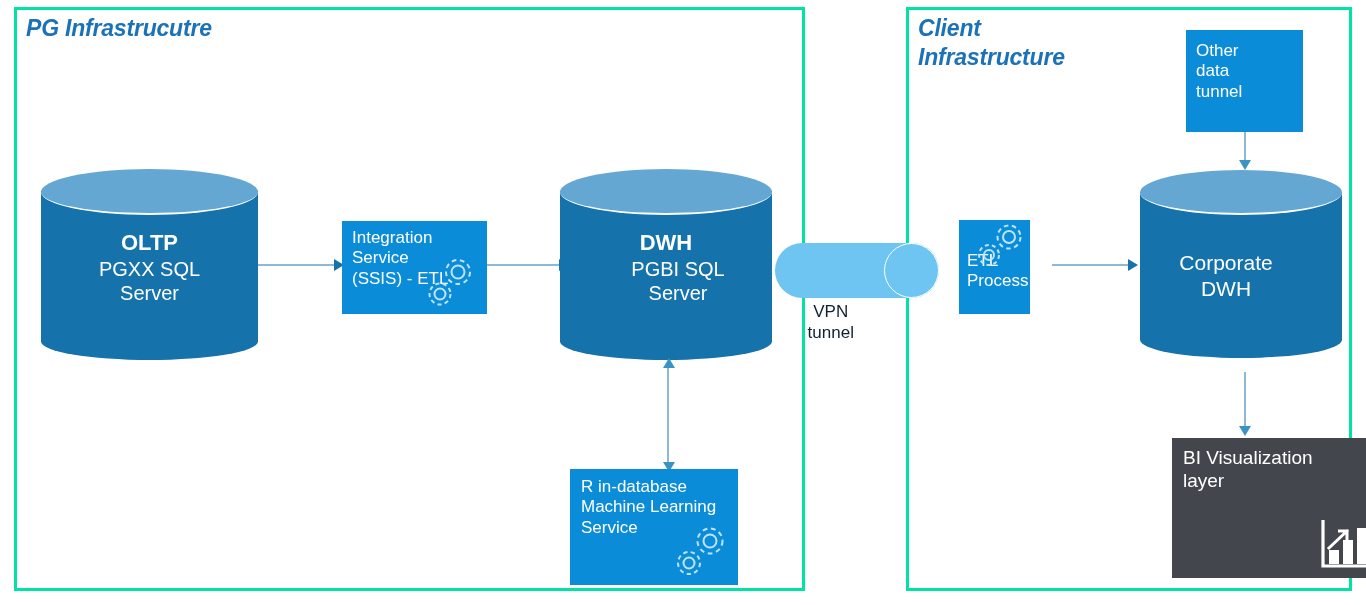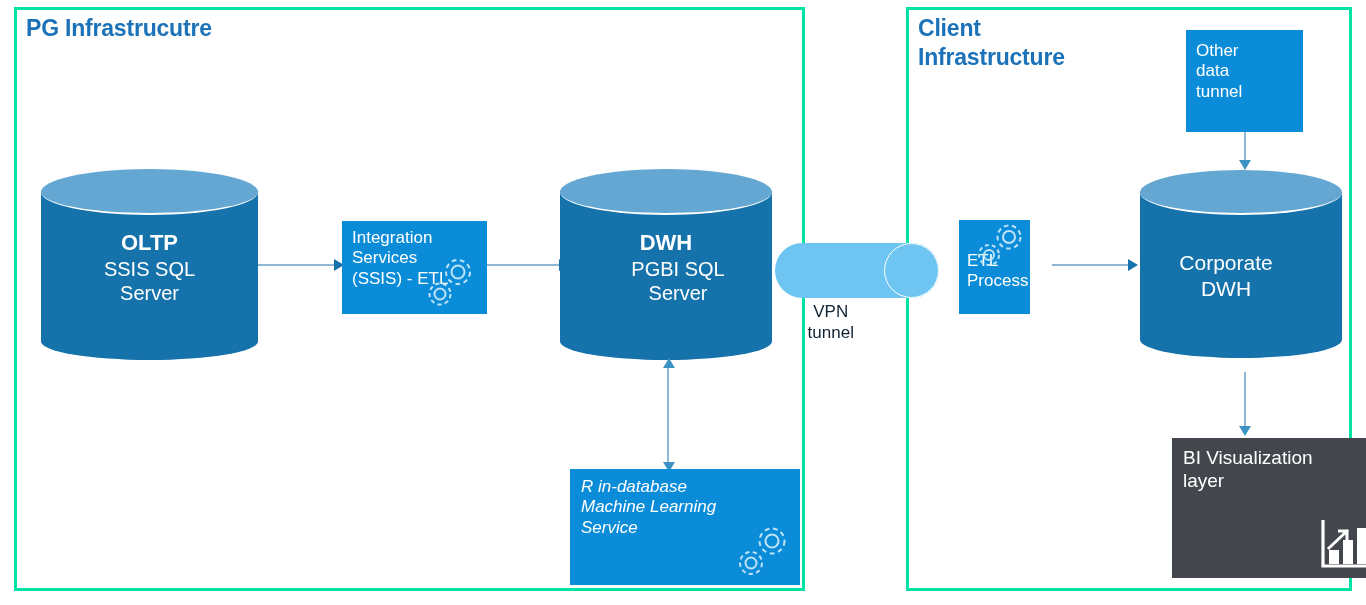--- a/index.html
+++ b/index.html
@@ -26,20 +26,21 @@
     box-sizing: border-box;
   }
   .zone-title {
     position: absolute;
     color: #1b72b8;
     font-weight: bold;
     font-size: 23px;
     line-height: 29px;
     letter-spacing: -0.2px;
     white-space: pre-line;
+    font-style: italic;
   }
 
   
   .cyl {
     position: absolute;
   }
   .cyl .body {
     position: absolute;
     left: 0;
     right: 0;
@@ -176,32 +177,32 @@
     <div class="top" style="height:46px;"></div>
     <div class="label" style="top:230px;">
       <span class="l1">OLTP</span>
       <span class="l2">PGXX SQL
 Server</span>
     </div>
   </div>
 
   <div style="position:absolute; left:41px; top:230px; width:217px; text-align:center; color:#fff; z-index:4; line-height:1.22;">
     <span style="font-weight:bold;font-size:22px;display:block;">OLTP</span>
-    <span style="font-size:20px;display:block;white-space:pre-line;">SSIS SQL
+    <span style="font-size:20px;display:block;white-space:pre-line;">PGXX SQL
 Server</span>
   </div>
 
   <div class="conn">
     <div class="hline" style="left:258px; top:264px; width:78px;"></div>
     <div class="arrow-r" style="left:334px; top:259px;"></div>
   </div>
 
   <div class="box blue" style="left:342px; top:221px; width:145px; height:93px;">
     <div class="txt" style="left:10px; top:7px; font-size:17px;">Integration
-Services
+Service
 (SSIS) - ETL</div>
     <div class="gears" style="right:4px; bottom:2px; width:58px; height:56px;">
       <svg width="58" height="56" viewBox="0 0 58 56" fill="none" stroke="#bfe3f7" stroke-width="2">
         <g transform="translate(33,16)">
           <circle cx="0" cy="0" r="6.5"></circle>
           <circle cx="0" cy="0" r="12" stroke-dasharray="4.7 3.6"></circle>
         </g>
         <g transform="translate(15,38)">
           <circle cx="0" cy="0" r="5.5"></circle>
           <circle cx="0" cy="0" r="10.5" stroke-dasharray="4.2 3.2"></circle>
@@ -224,21 +225,21 @@
     <span style="font-size:20px;display:block;white-space:pre-line;margin-left:24px;">PGBI SQL
 Server</span>
   </div>
 
   <div class="conn">
     <div class="vline" style="left:667px; top:362px; width:2px; height:108px;"></div>
     <div class="arrow-u" style="left:663px; top:358px;"></div>
     <div class="arrow-d" style="left:663px; top:462px;"></div>
   </div>
 
-  <div class="box blue" style="left:570px; top:469px; width:230px; height:116px;font-style:italic;">
+  <div class="box blue" style="left:570px; top:469px; width:168px; height:116px;">
     <div class="txt" style="left:11px; top:8px; font-size:17px;">R in-database
 Machine Learning
 Service</div>
     <div class="gears" style="right:6px; bottom:4px; width:60px; height:58px;">
       <svg width="60" height="58" viewBox="0 0 60 58" fill="none" stroke="#bfe3f7" stroke-width="2">
         <g transform="translate(38,18)">
           <circle cx="0" cy="0" r="6.5"></circle>
           <circle cx="0" cy="0" r="12.5" stroke-dasharray="4.8 3.7"></circle>
         </g>
         <g transform="translate(17,40)">

